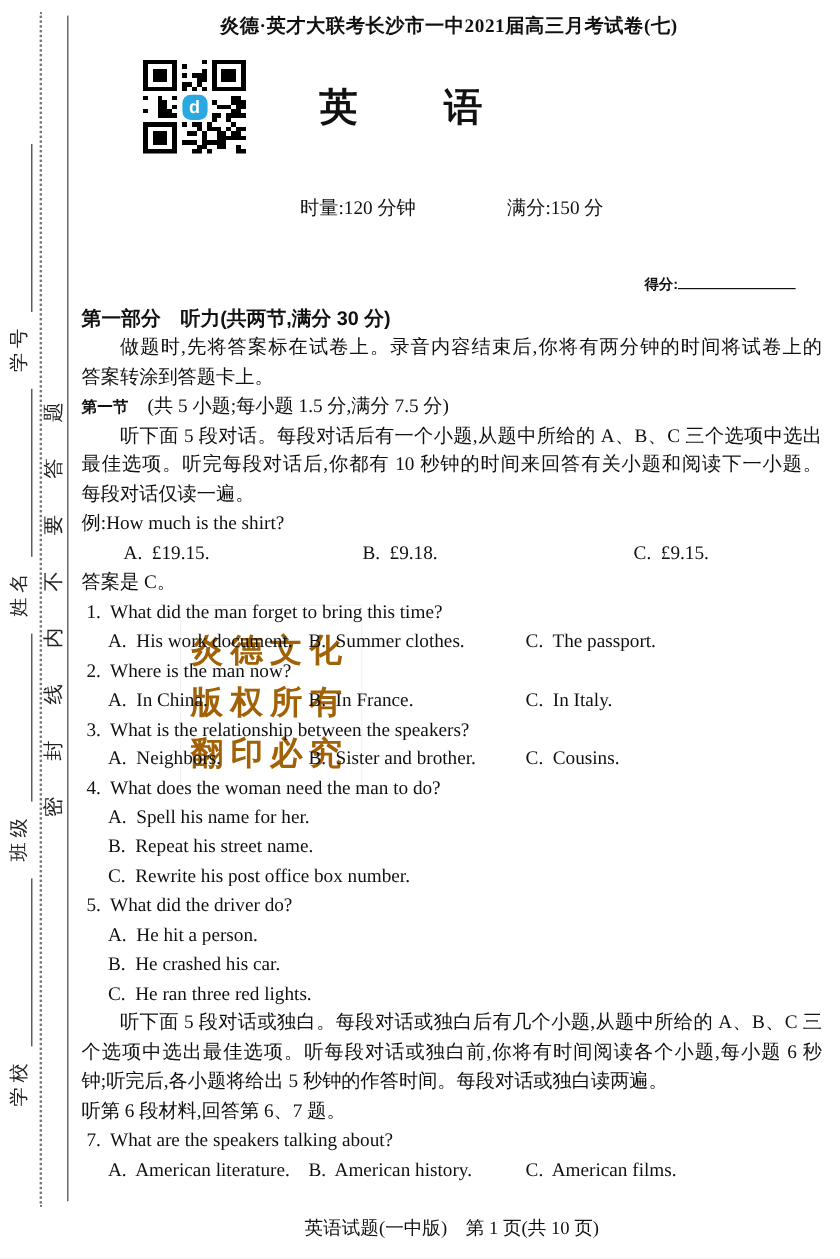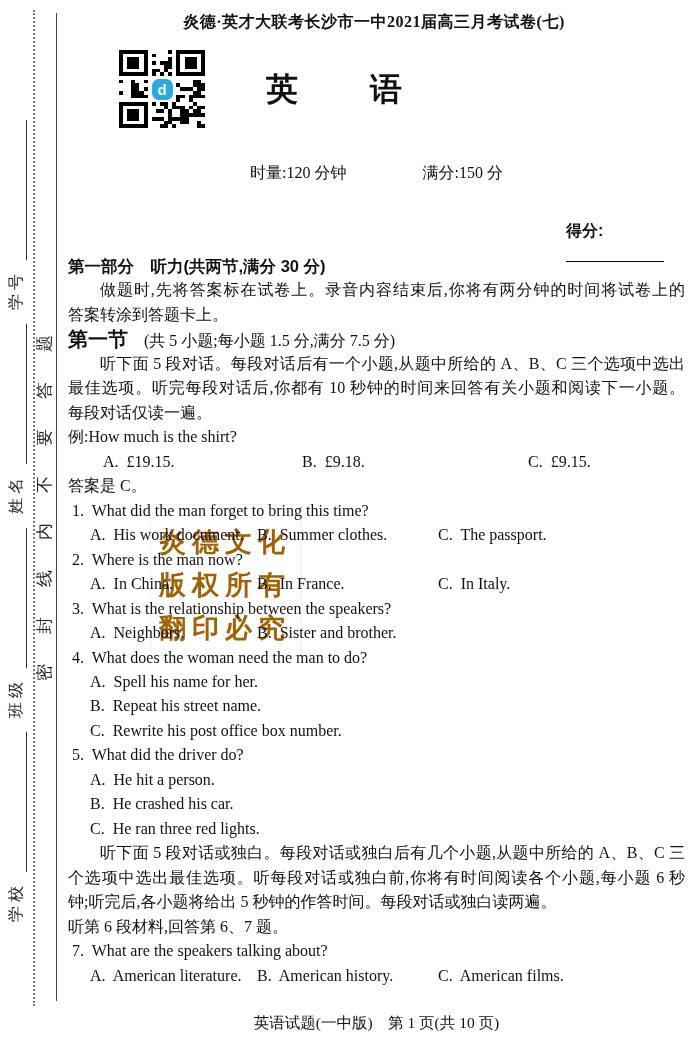--- a/index.html
+++ b/index.html
@@ -39,30 +39,30 @@
   .qr-logo{position:absolute; left:31px; top:27px; width:24px; height:24px;
     background:#fff; display:flex; align-items:center; justify-content:center;}
   .qr-logo .chip{width:21px; height:21px; border-radius:7px; background:#29a9e0;
     color:#fff; font-family:"Liberation Sans",sans-serif; font-weight:bold; font-size:15px;
     line-height:21px; text-align:center;}
   .subject{position:absolute; left:0; top:68px; width:700px; text-align:center;
     font-size:32px; font-weight:bold; font-family:"Liberation Sans",sans-serif;
     letter-spacing:72px; padding-left:40px; box-sizing:border-box; z-index:1;}
   .meta-row{position:absolute; left:68px; top:163px; width:617px; display:flex;
     justify-content:center; gap:76px; font-size:16px; z-index:2;}
-  .score-row{position:absolute; left:537px; top:221px; z-index:2; font-size:16px;margin-left:29px;}
+  .score-row{position:absolute; left:537px; top:221px; z-index:2; font-size:12px;}
   .score-row .lbl{font-family:"Liberation Sans",sans-serif; font-weight:bold;}
   .score-row .score-blank{display:inline-block; width:98px; height:19px;
     border-bottom:1.5px solid #111; vertical-align:baseline;}
   
   .body-area{position:absolute; left:68px; top:254px; width:617px; z-index:2;
     font-size:16px;}
   .bl{height:24.48px; line-height:24.48px; overflow:visible;}
   .bl.hb{font-weight:bold; font-family:"Liberation Sans",sans-serif; font-size:16.5px;}
-  .bl .bld{font-weight:bold; font-family:"Liberation Sans",sans-serif; font-size:20px;text-align:center;}
+  .bl .bld{font-weight:bold; font-family:"Liberation Sans",sans-serif; font-size:13px;text-align:center;}
   .bl.ind{text-indent:32px;}
   .bl.j{text-align:justify; text-align-last:justify;}
   .bl.q{padding-left:4px; white-space:pre;}
   .bl.o1{padding-left:22px; white-space:pre;}
   .bl.o3{display:flex; padding-left:22px;}
   .bl.o3.ex{padding-left:35px;gap:45px;}
   .bl.o3 .o-a{width:167px; white-space:pre;}
   .bl.o3.ex .o-a{width:154px;}
   .bl.o3 .o-b{width:181px; white-space:pre;}
   .bl.o3 .o-c{flex:1; white-space:pre;}
@@ -255,20 +255,21 @@
       <div class="bl q">2.  Where is the man now?</div>
       <div class="bl o3">
         <span class="o-a">A.  In China.</span>
         <span class="o-b">B.  In France.</span>
         <span class="o-c">C.  In Italy.</span>
       </div>
       <div class="bl q">3.  What is the relationship between the speakers?</div>
       <div class="bl o3">
         <span class="o-a">A.  Neighbors.</span>
         <span class="o-b">B.  Sister and brother.</span>
+        <span class="o-c">C.  Cousins.</span>
       </div>
       <div class="bl q">4.  What does the woman need the man to do?</div>
       <div class="bl o1">A.  Spell his name for her.</div>
       <div class="bl o1">B.  Repeat his street name.</div>
       <div class="bl o1">C.  Rewrite his post office box number.</div>
       <div class="bl q">5.  What did the driver do?</div>
       <div class="bl o1">A.  He hit a person.</div>
       <div class="bl o1">B.  He crashed his car.</div>
       <div class="bl o1">C.  He ran three red lights.</div>
       <div class="bl p j ind">听下面 5 段对话或独白。每段对话或独白后有几个小题,从题中所给的 A、B、C 三</div>

